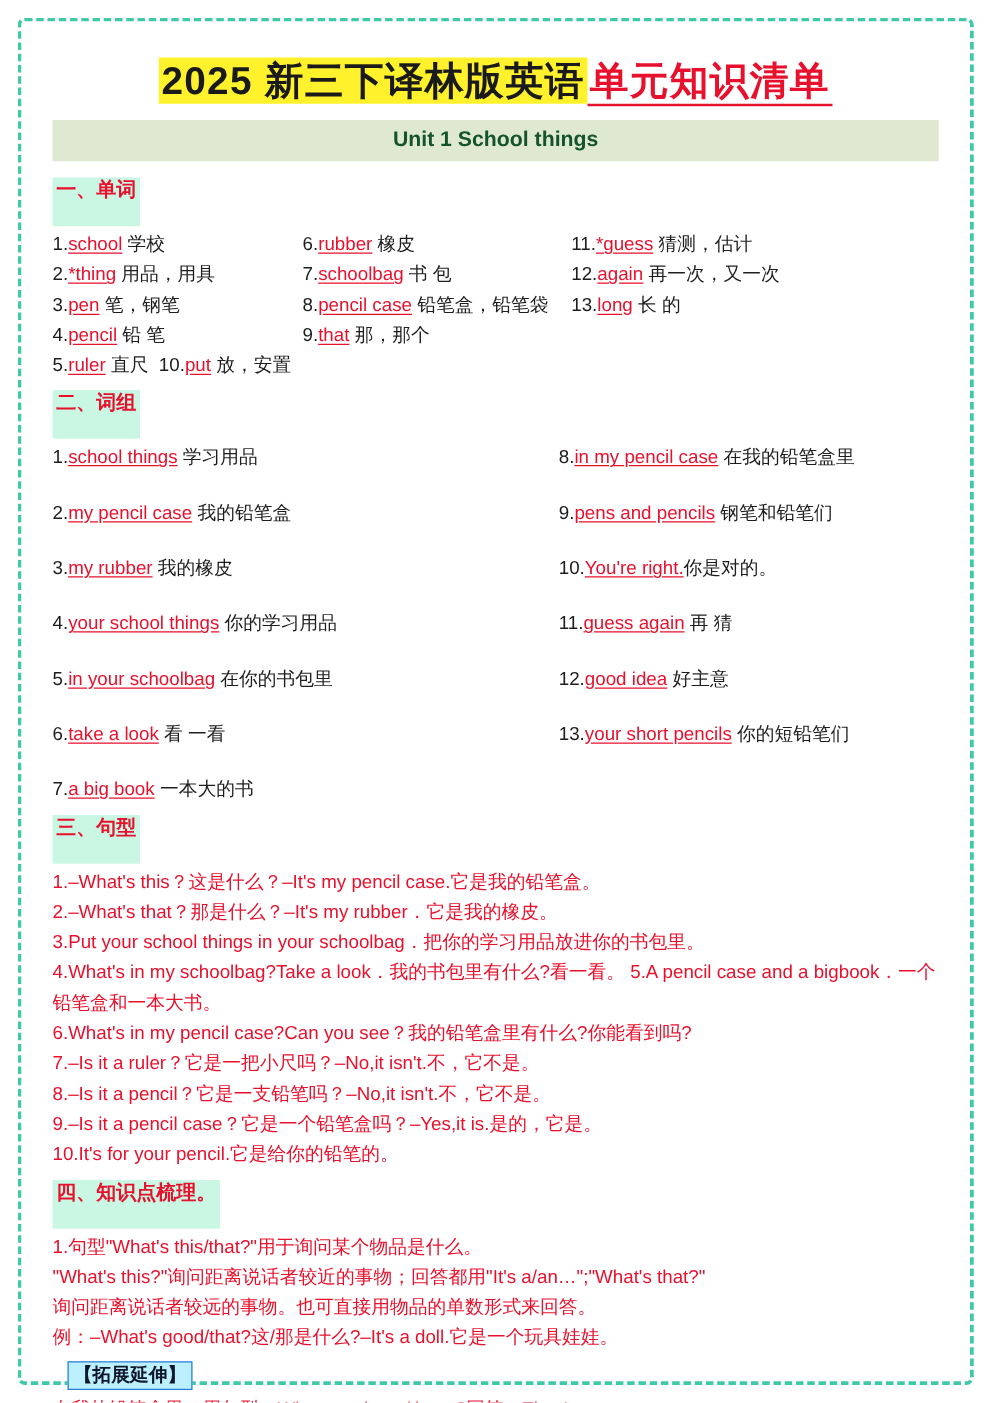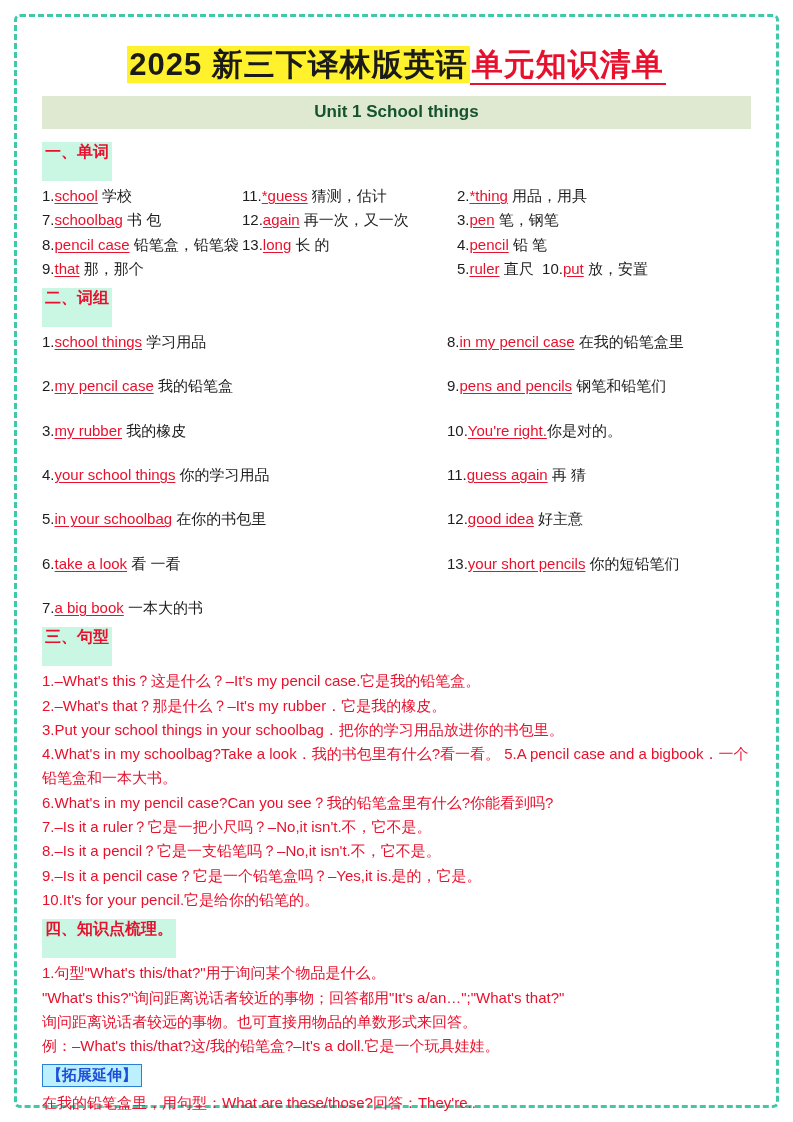--- a/index.html
+++ b/index.html
@@ -84,45 +84,46 @@
     line-height:1.62;
     color:#1d1d1d;
     gap:20px;
   }
   .phr-grid span{white-space:nowrap;}
   .sent-list .line{margin:0;}
   .kb-title{
     display:inline-block;
     font-size:15px;
     font-weight:bold;
-    color:#1d4ed8;
+    color:#0f172a;
     background:#bdf0ff;
     border:1px solid #2b7fd4;
     padding:1px 4px;
-    margin:6px 0 4px 0;
+    margin:6px 0 4px 12px;
   }
   .idx{color:#1d1d1d;}
 </style>
 </head>
 <body>
 
 <div class="page-border"></div>
 
 <div class="content">
 
   <div class="title-row">
     <span class="title-part1">2025 新三下译林版英语</span><span class="title-part2">单元知识清单</span>
   </div>
 
   <div class="unit-bar">Unit 1 School things</div>
 
   <div>
     <div class="sec-head">一、单词</div>
     <div class="words-grid">
       <span><span class="idx">1.</span><span class="r u">school</span>&nbsp;<span>学校</span></span>
+      <span><span class="idx">6.</span><span class="r u">rubber</span>&nbsp;<span>橡皮</span></span>
       <span><span class="idx">11.</span><span class="r u">*guess</span>&nbsp;<span>猜测，估计</span></span>
 
       <span><span class="idx">2.</span><span class="r u">*thing</span>&nbsp;<span>用品，用具</span></span>
       <span><span class="idx">7.</span><span class="r u">schoolbag</span>&nbsp;<span>书 包</span></span>
       <span><span class="idx">12.</span><span class="r u">again</span>&nbsp;<span>再一次，又一次</span></span>
 
       <span><span class="idx">3.</span><span class="r u">pen</span>&nbsp;<span>笔，钢笔</span></span>
       <span><span class="idx">8.</span><span class="r u">pencil case</span>&nbsp;<span>铅笔盒，铅笔袋</span></span>
       <span><span class="idx">13.</span><span class="r u">long</span>&nbsp;<span>长 的</span></span>
 
@@ -175,19 +176,19 @@
       <div class="line wrap r">9.–Is it a pencil case？它是一个铅笔盒吗？–Yes,it is.是的，它是。</div>
       <div class="line wrap r">10.It's for your pencil.它是给你的铅笔的。</div>
     </div>
   </div>
 
   <div>
     <div class="sec-head">四、知识点梳理。</div>
     <div class="line wrap r">1.句型"What's this/that?"用于询问某个物品是什么。</div>
     <div class="line wrap r">"What's this?"询问距离说话者较近的事物；回答都用"It's a/an…";"What's that?"</div>
     <div class="line wrap r">询问距离说话者较远的事物。也可直接用物品的单数形式来回答。</div>
-    <div class="line wrap r">例：–What's this/that?这/我的铅笔盒?–It's a doll.它是一个玩具娃娃。</div>
+    <div class="line wrap r">例：–What's good/that?这/那是什么?–It's a doll.它是一个玩具娃娃。</div>
 
     <div class="kb-title">【拓展延伸】</div>
     <div class="line wrap r">在我的铅笔盒里，用句型：What are these/those?回答：They're..</div>
   </div>
 
 </div>
 
 </body></html>

